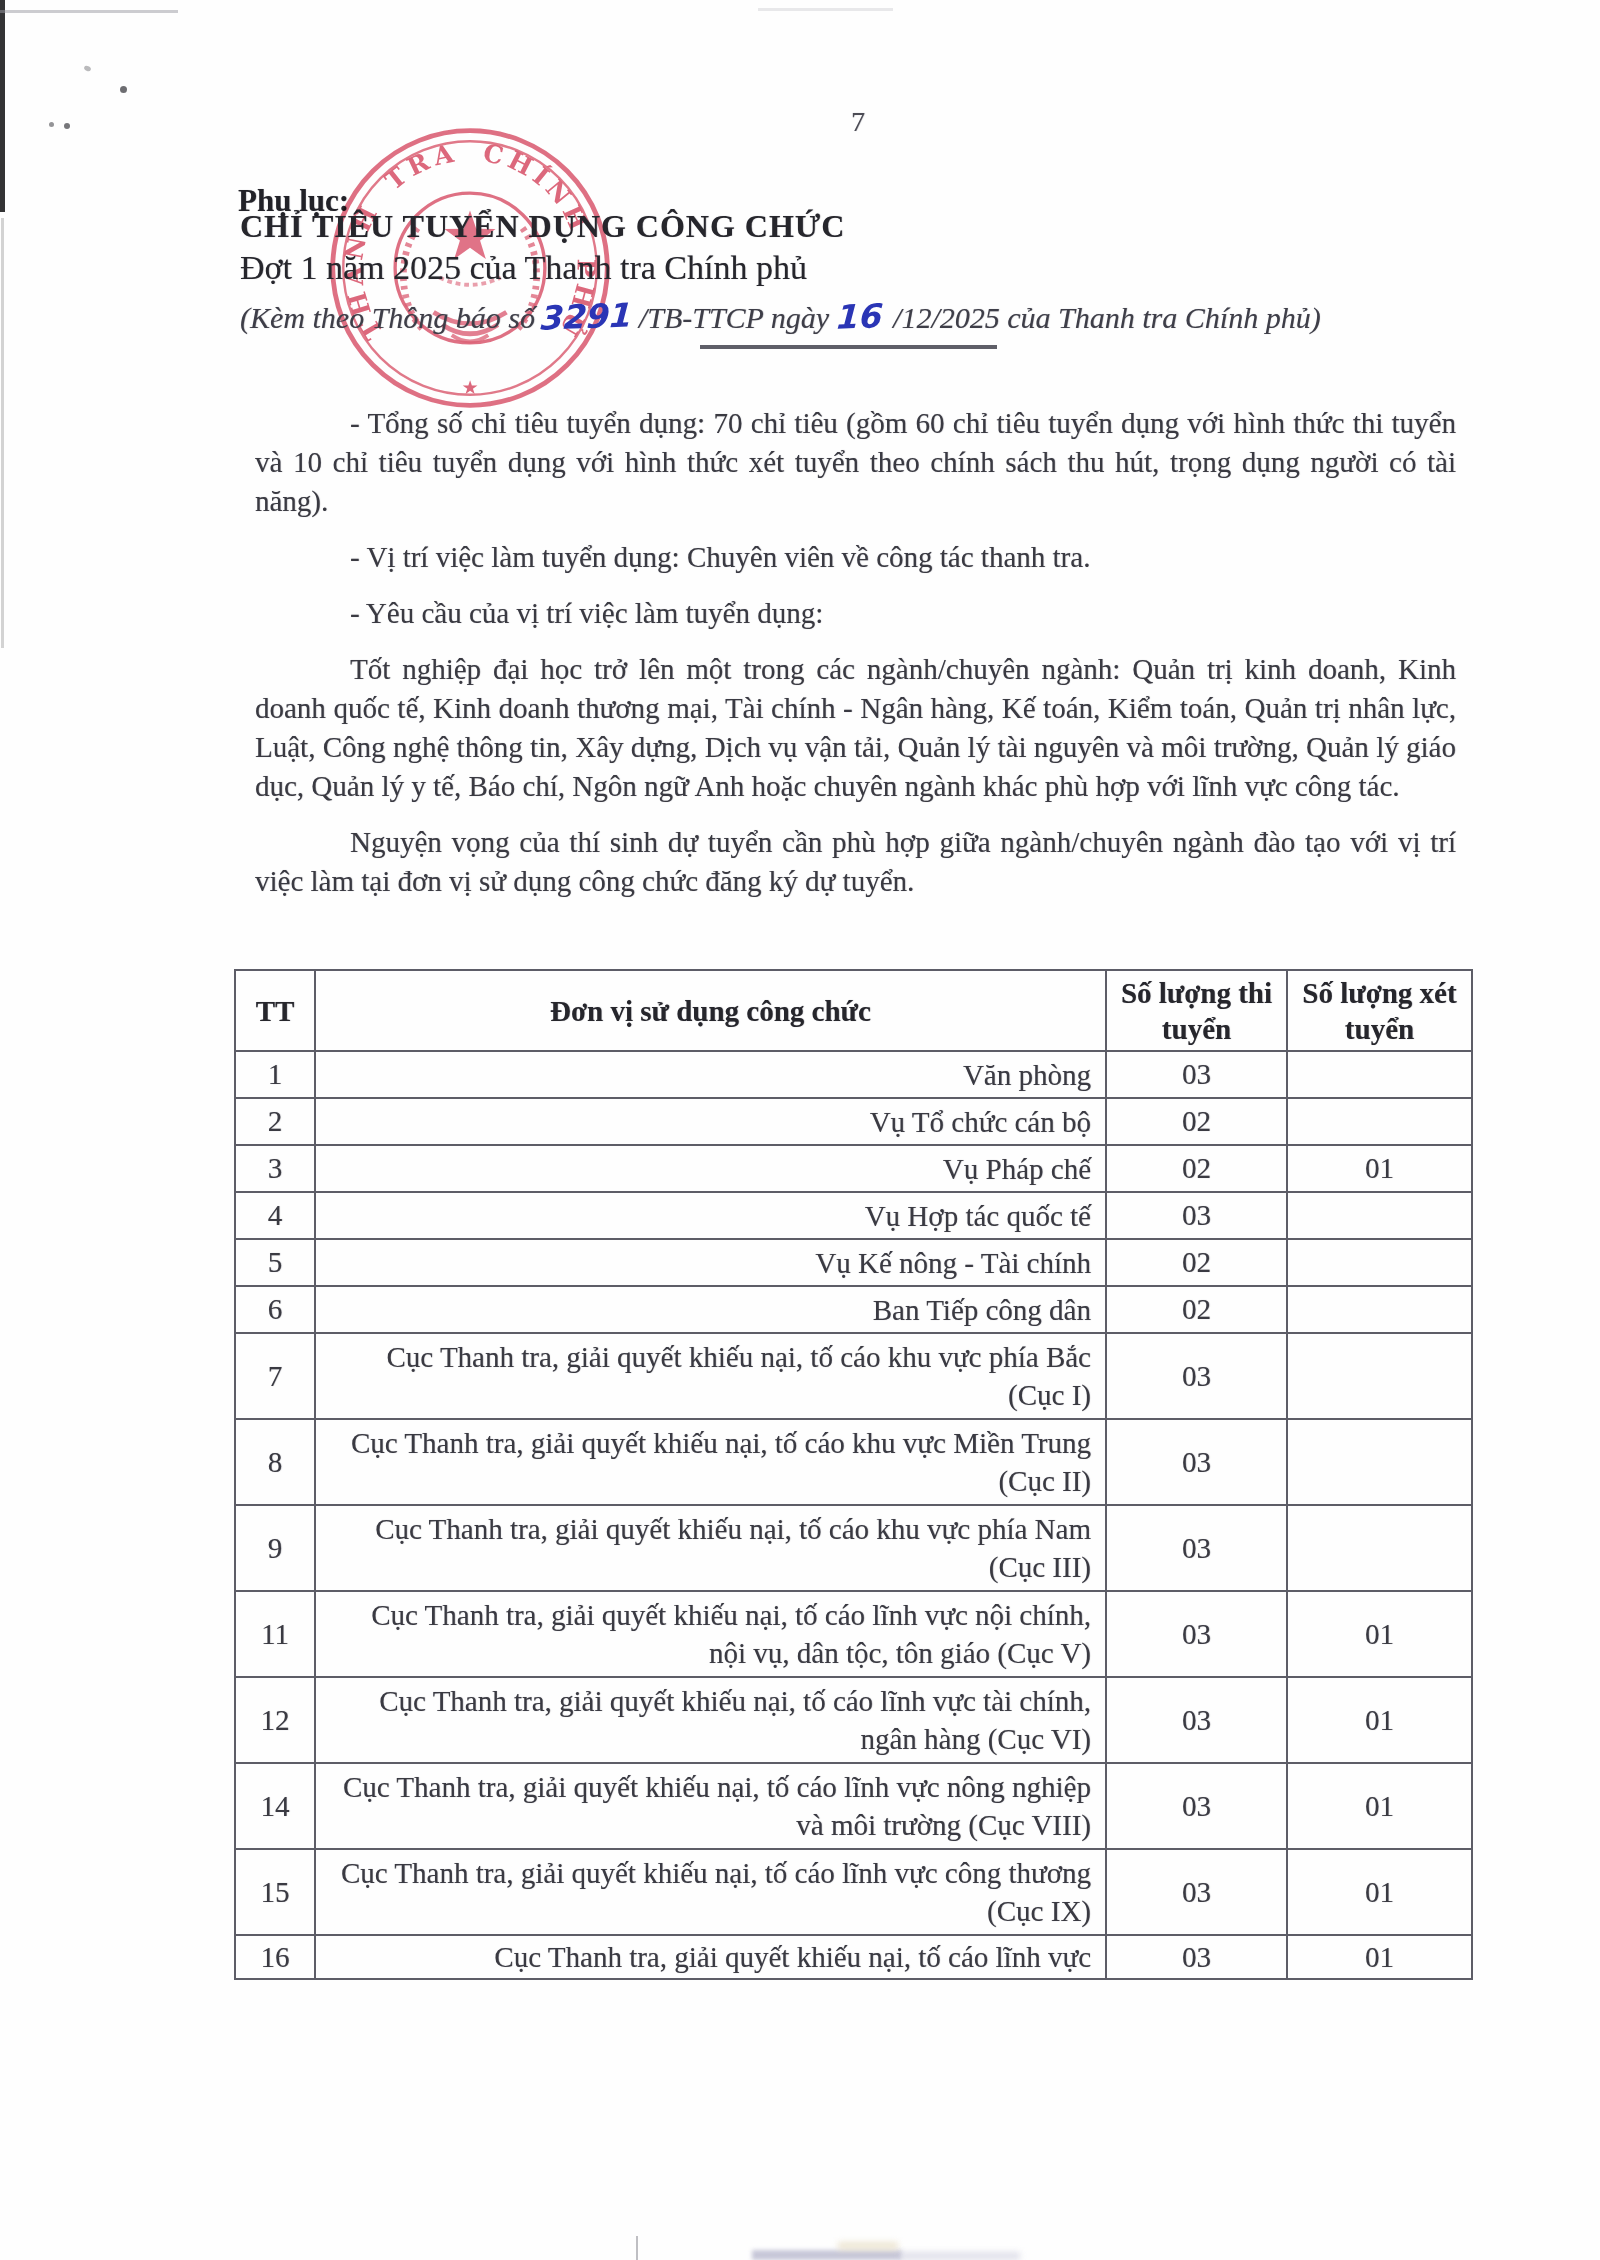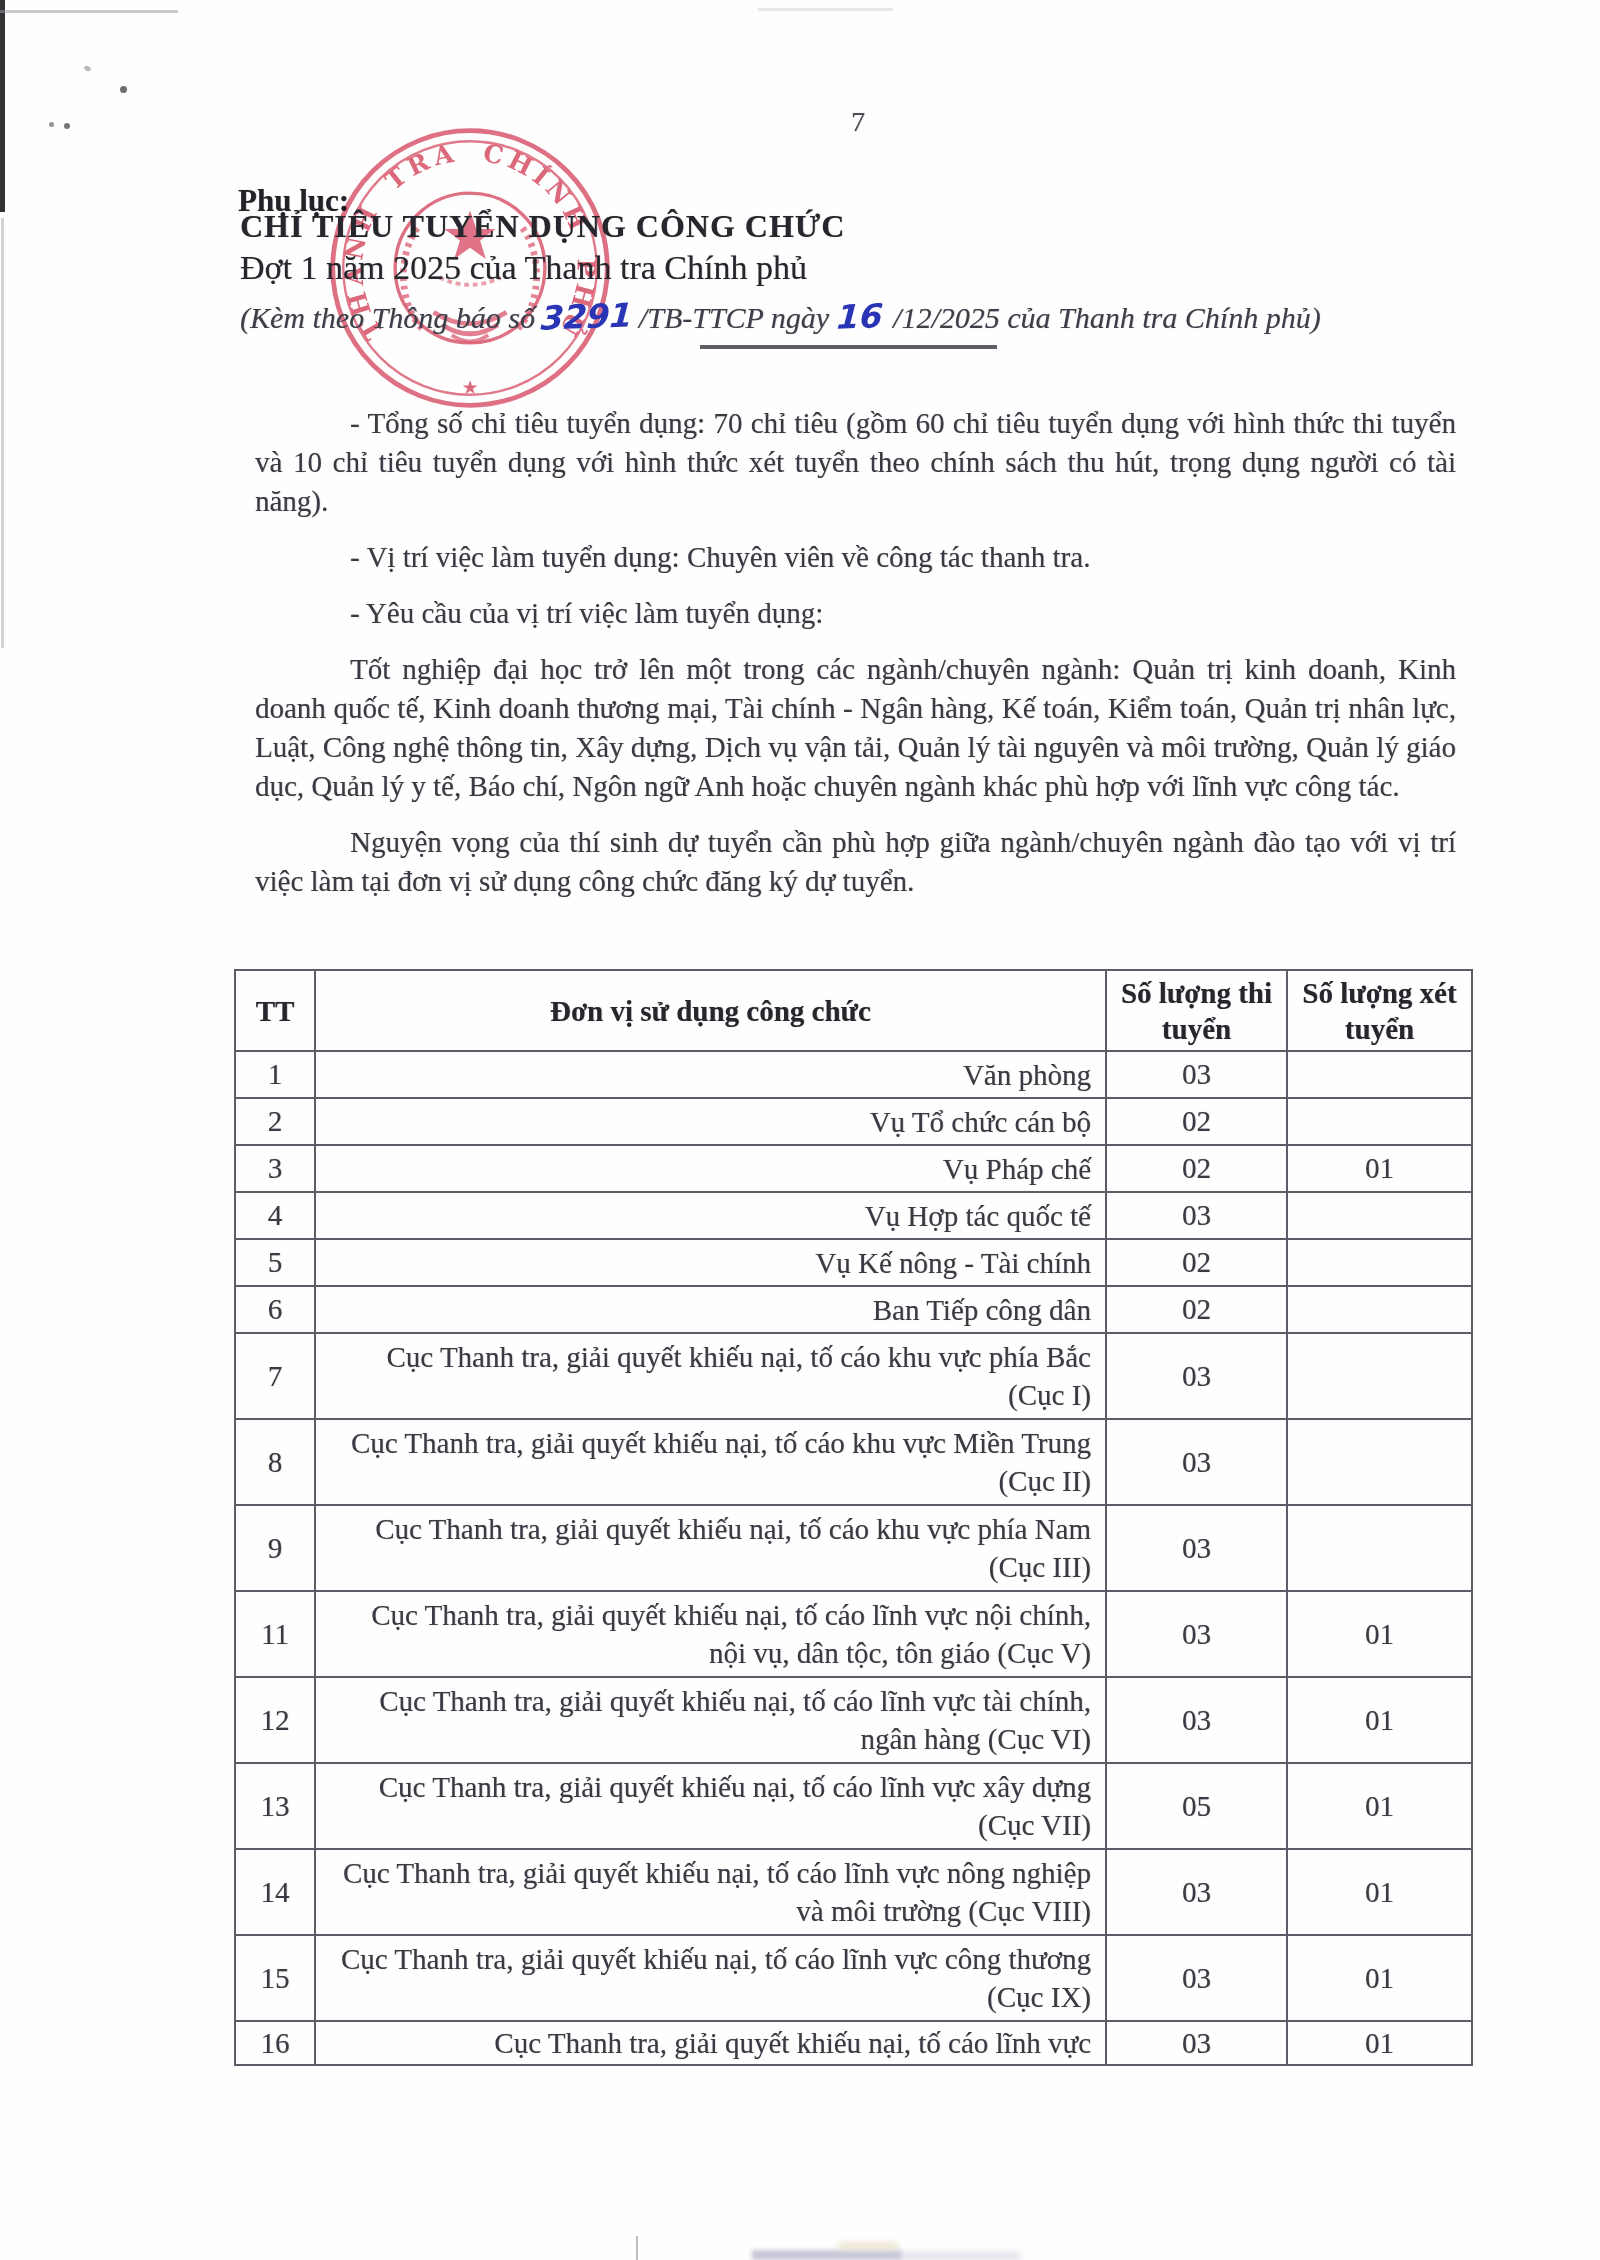--- a/index.html
+++ b/index.html
@@ -212,26 +212,20 @@
       <td class="c-xet">01</td>
     </tr>
 
     <tr class="double">
       <td class="c-tt">12</td>
       <td class="c-unit">Cục Thanh tra, giải quyết khiếu nại, tố cáo lĩnh vực tài chính, ngân hàng (Cục VI)</td>
       <td class="c-thi">03</td>
       <td class="c-xet">01</td>
     </tr>
 
-    <tr class="double">
-      <td class="c-tt">13</td>
-      <td class="c-unit">Cục Thanh tra, giải quyết khiếu nại, tố cáo lĩnh vực xây dựng (Cục VII)</td>
-      <td class="c-thi">05</td>
-      <td class="c-xet">01</td>
-    </tr>
 
     <tr class="double">
       <td class="c-tt">14</td>
       <td class="c-unit">Cục Thanh tra, giải quyết khiếu nại, tố cáo lĩnh vực nông nghiệp và môi trường (Cục VIII)</td>
       <td class="c-thi">03</td>
       <td class="c-xet">01</td>
     </tr>
 
     <tr class="double">
       <td class="c-tt">15</td>

